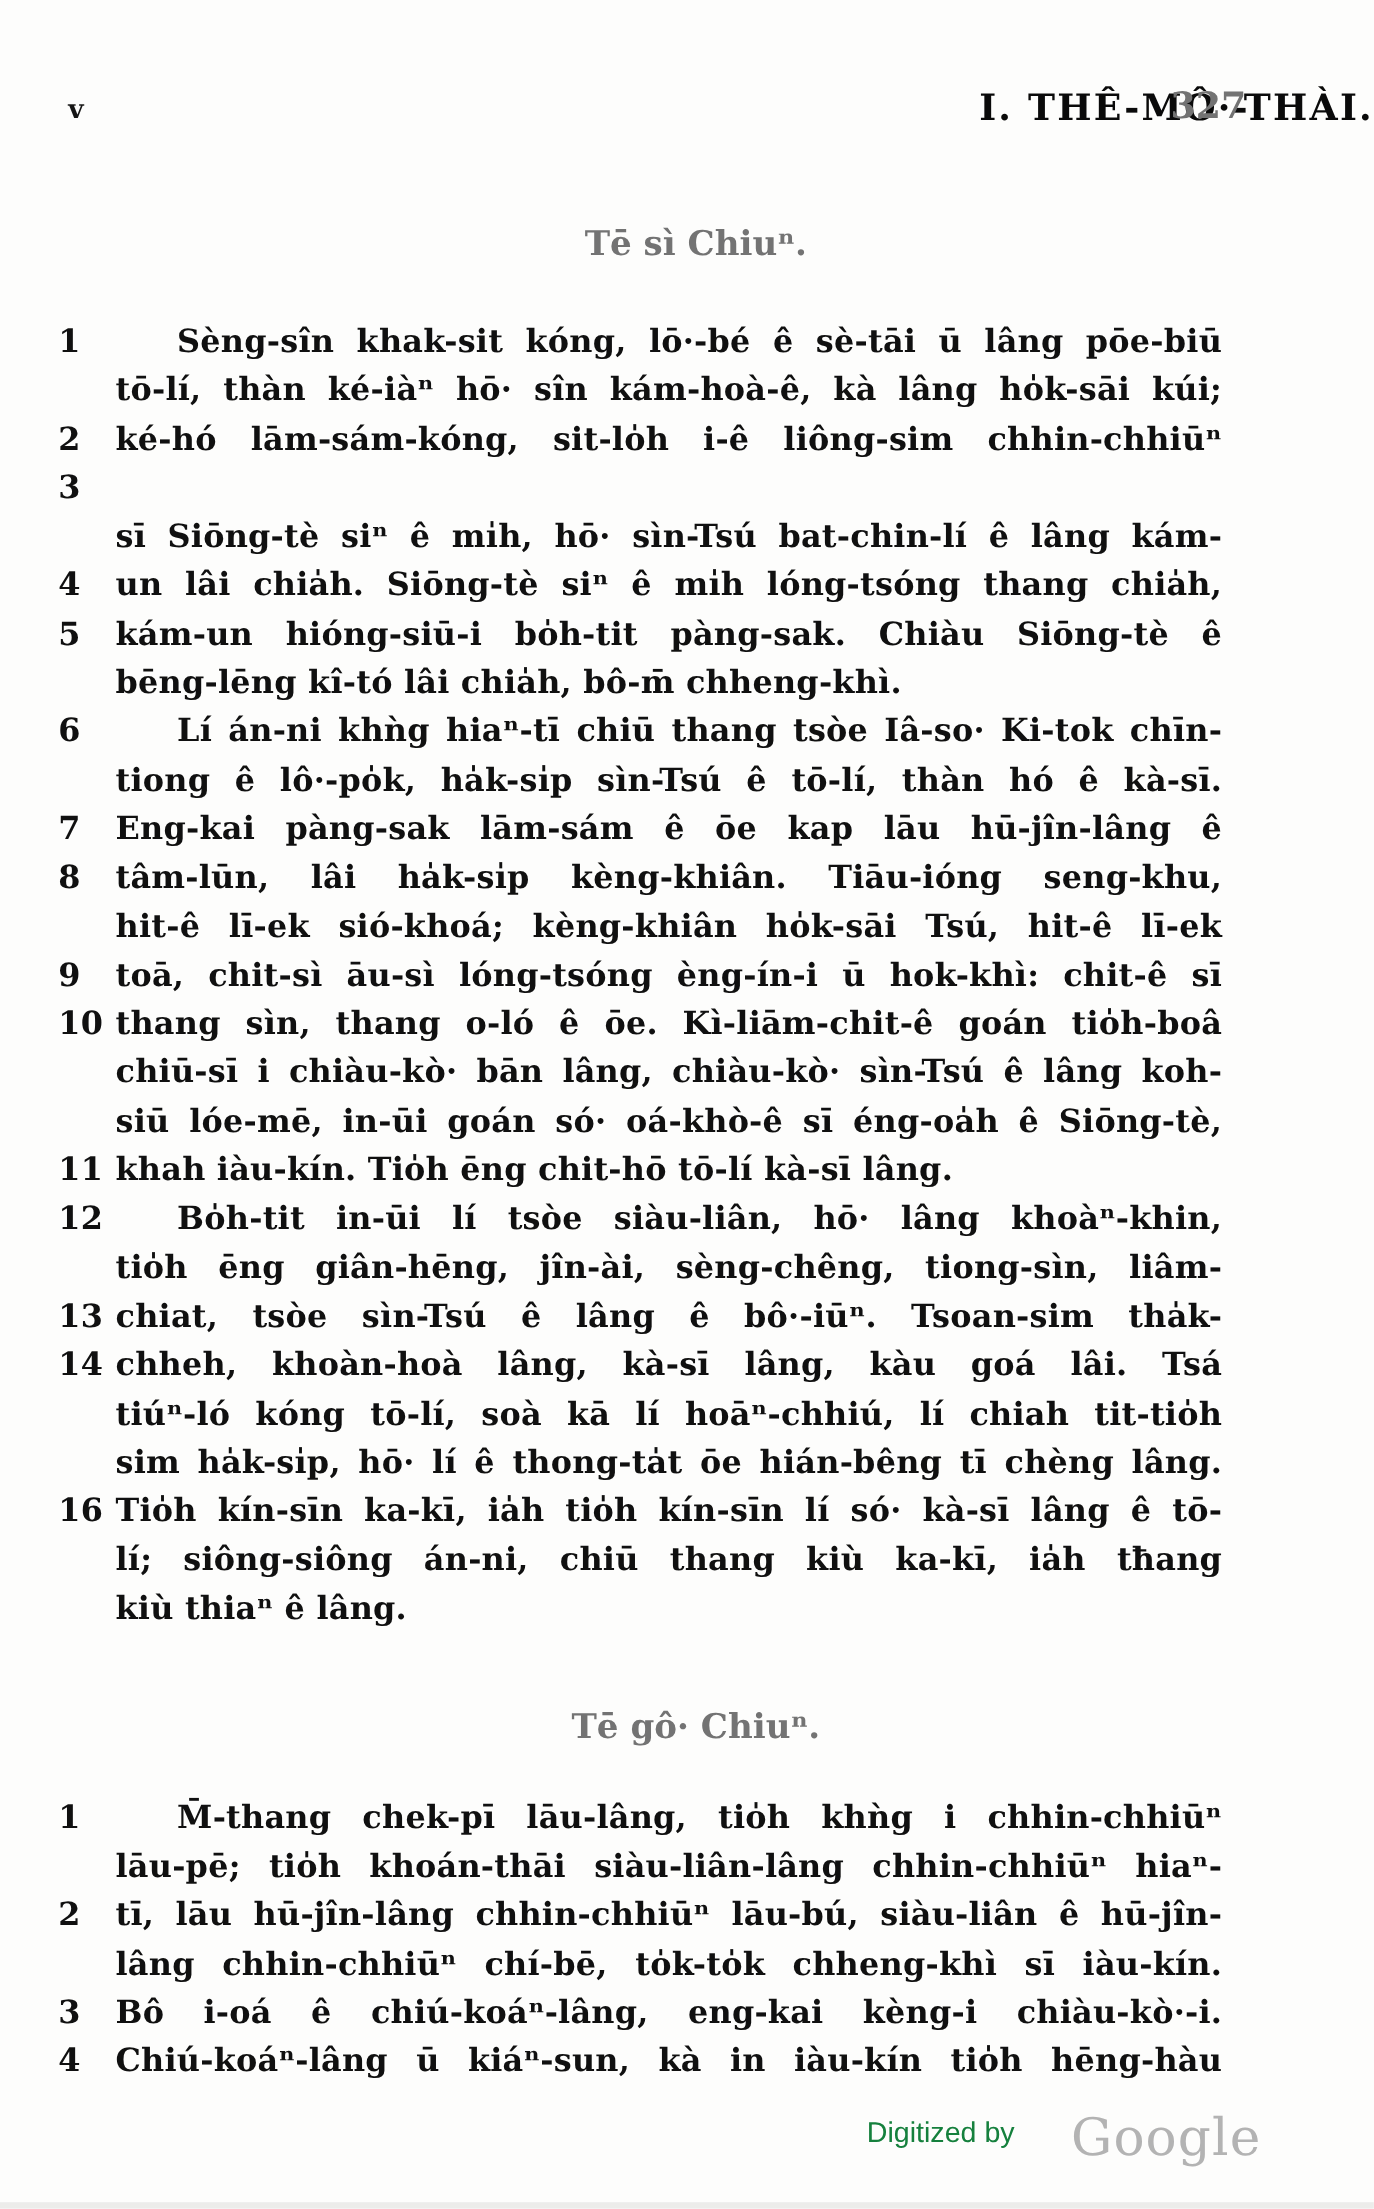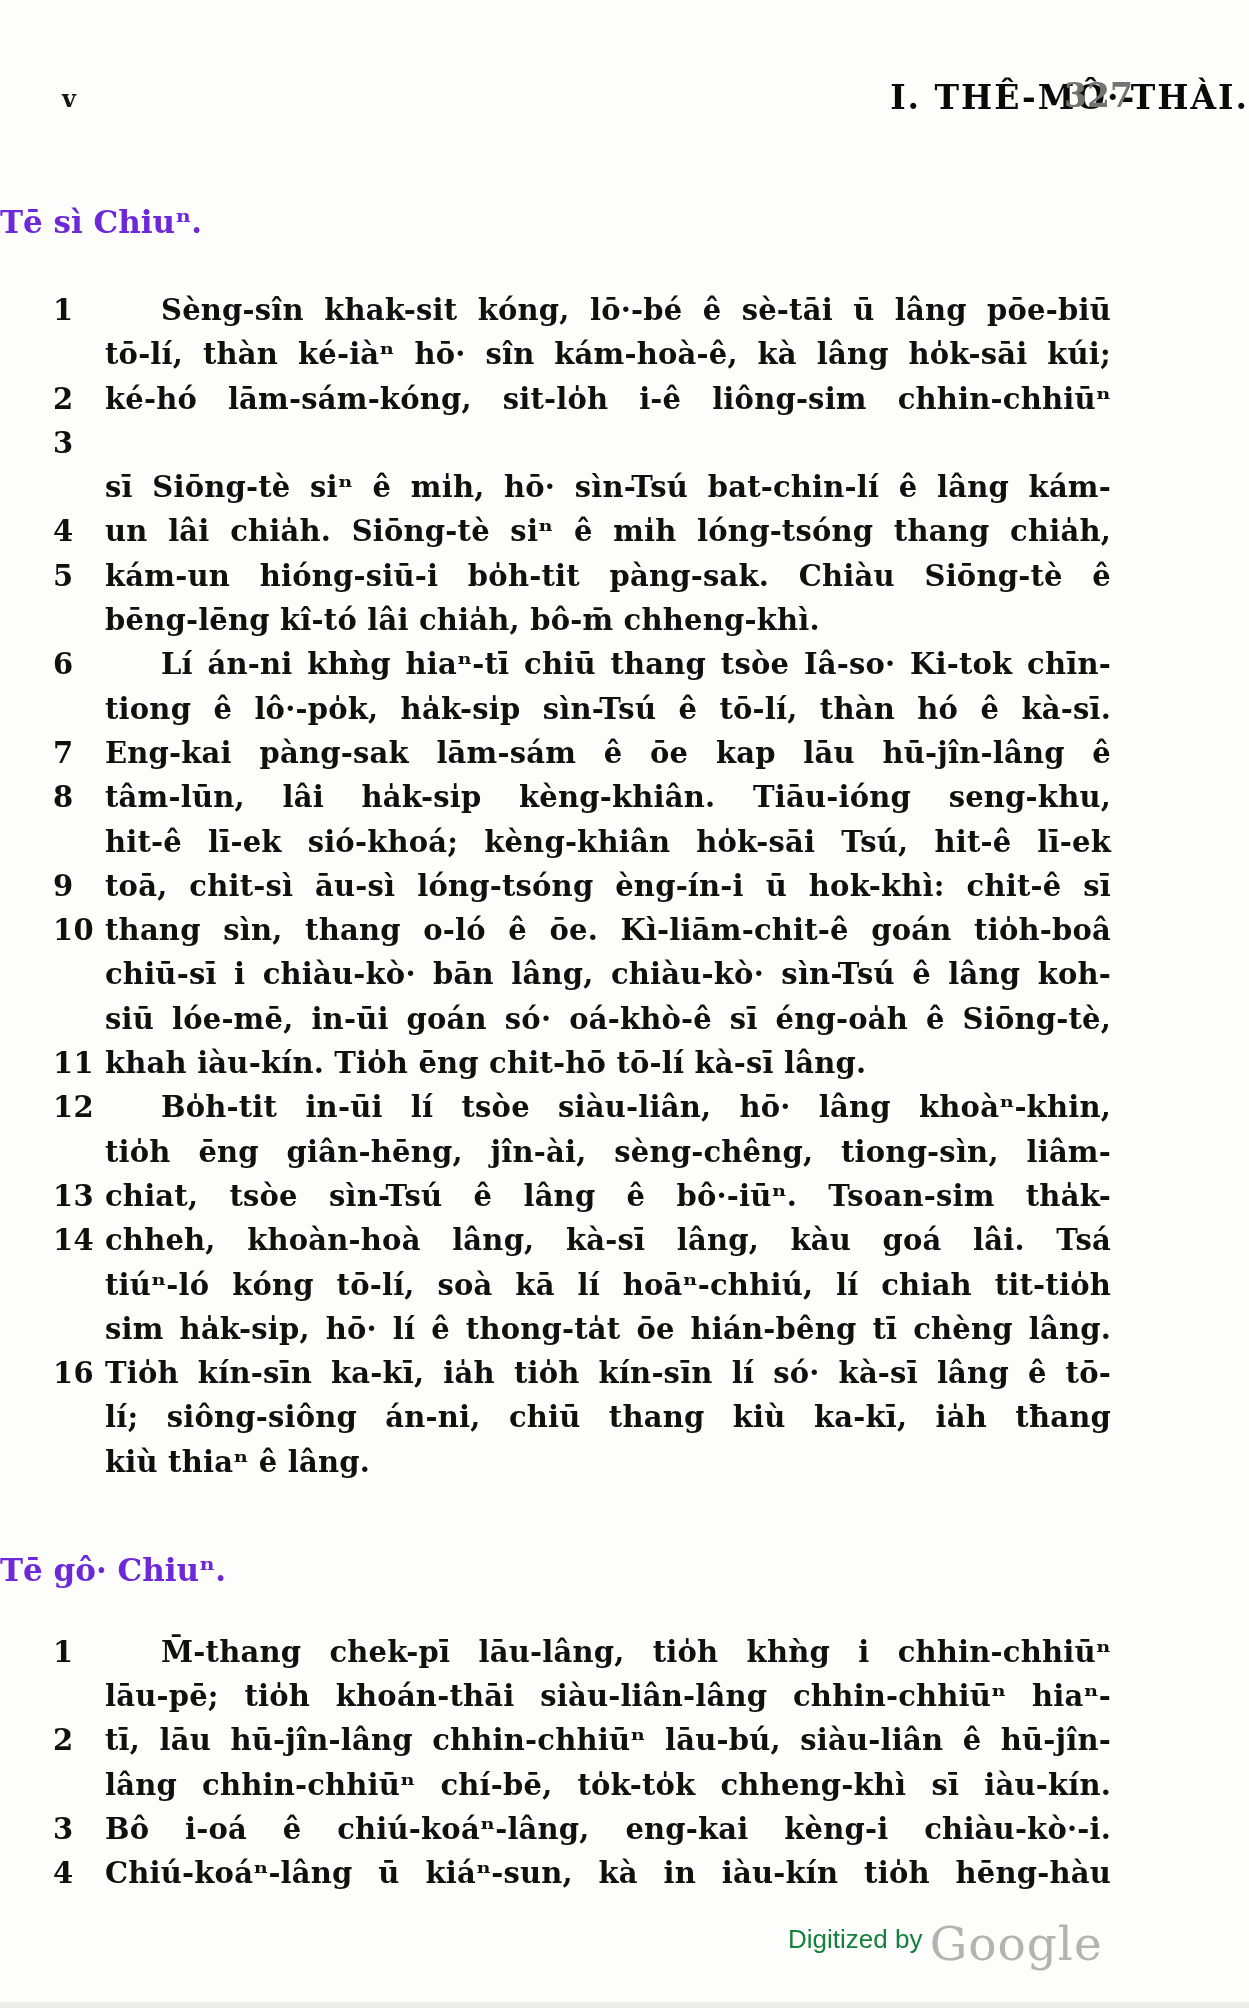--- a/index.html
+++ b/index.html
@@ -22,22 +22,23 @@
     text-align:right;
     font-size:33px;font-weight:bold;letter-spacing:2px;color:#0a0a0a;
   }
   .pagenum{
     position:absolute;right:116px;top:76px;
     font-size:33px;font-weight:bold;color:#737373;
   }
 
   
   .chapter-heading{
-    position:absolute;left:0;right:0;
-    font-size:31px;font-weight:bold;color:#6d28d9;
+    position:absolute;left:16px;right:0;
+    text-align:center;
+    font-size:31px;font-weight:bold;color:#737373;
   }
   .h1{top:204px;}
   .h2{top:1552px;}
 
   
   .lines{
     position:absolute;left:105px;width:1006px;
     font-size:29px;font-weight:bold;color:#101010;
     letter-spacing:0.2px;
   }
@@ -64,20 +65,21 @@
   .watermark{position:absolute;left:788px;top:1916px;white-space:nowrap;}
   .wm-prefix{
     font-family:"Liberation Sans","DejaVu Sans",sans-serif;
     font-size:26px;color:#15803d;
     vertical-align:12px;
   }
   .wm-brand{
     font-family:"DejaVu Serif","Liberation Serif",serif;
     font-size:47px;color:#b3b3b3;
     letter-spacing:1px;
+    margin-left:44px;
   }
 
   .page-edge{
     position:absolute;left:0;right:0;bottom:0;height:6px;
     background:#ececea;
   }
 </style>
 </head>
 <body>
 

